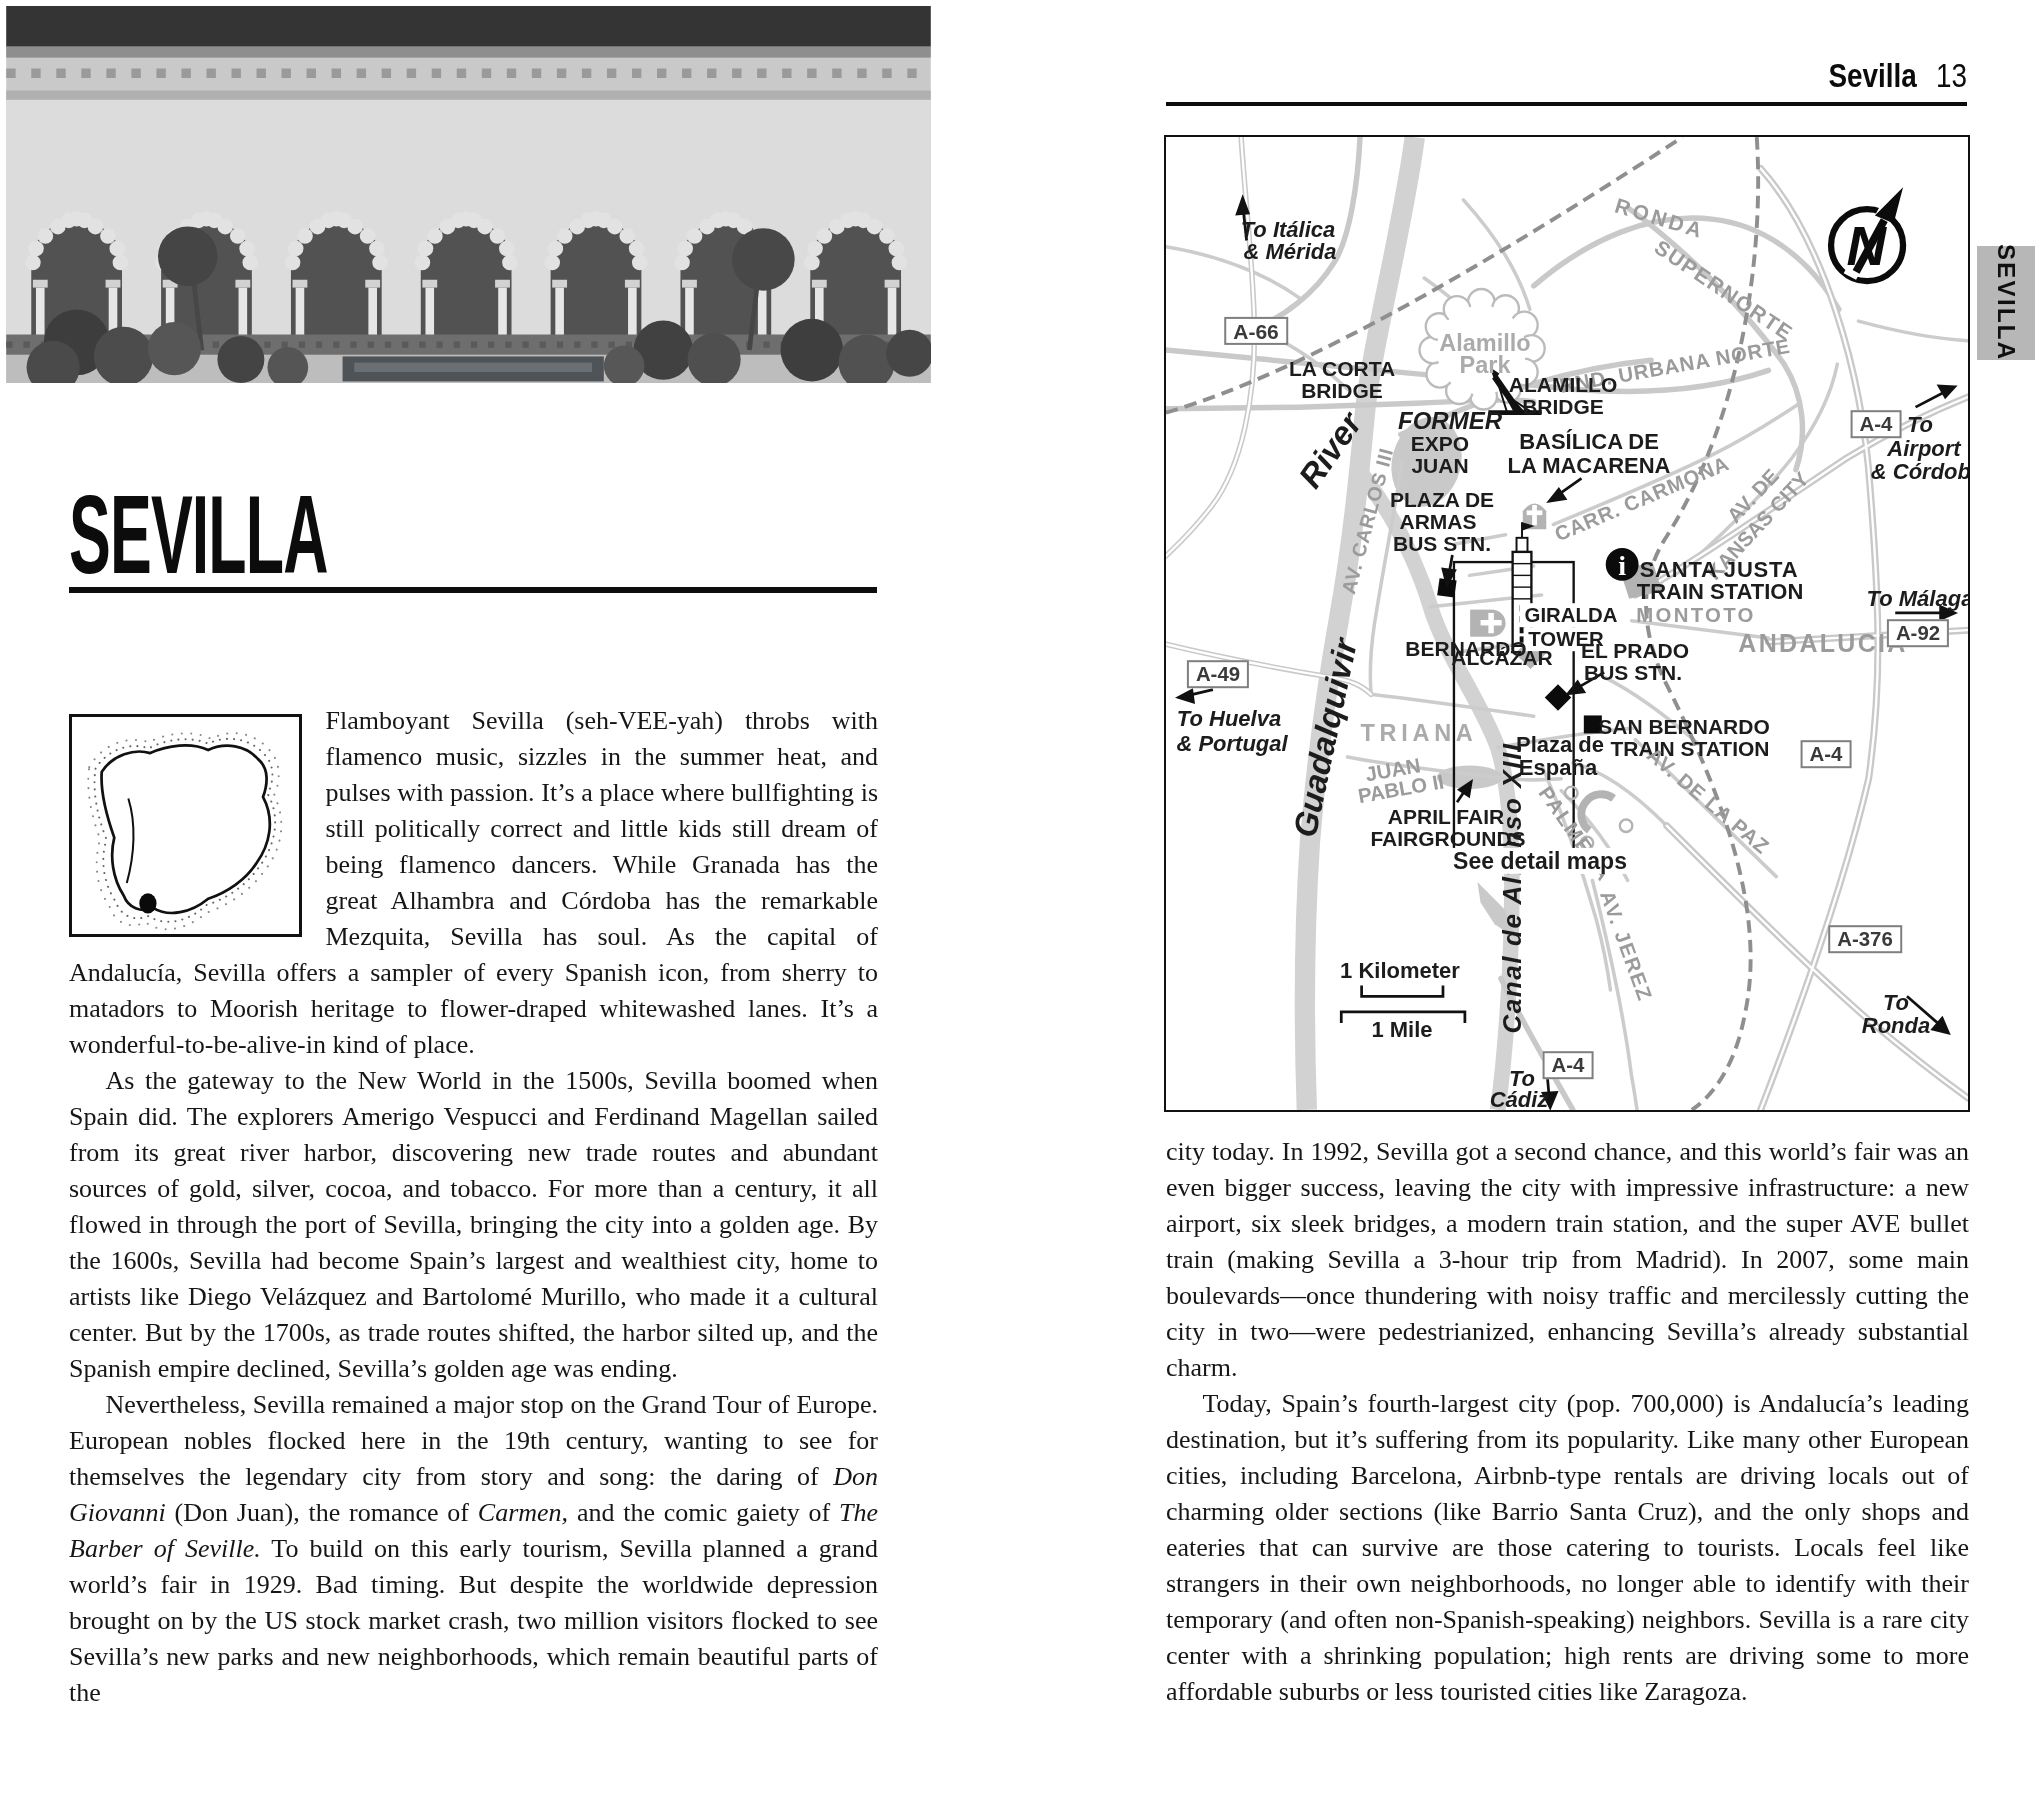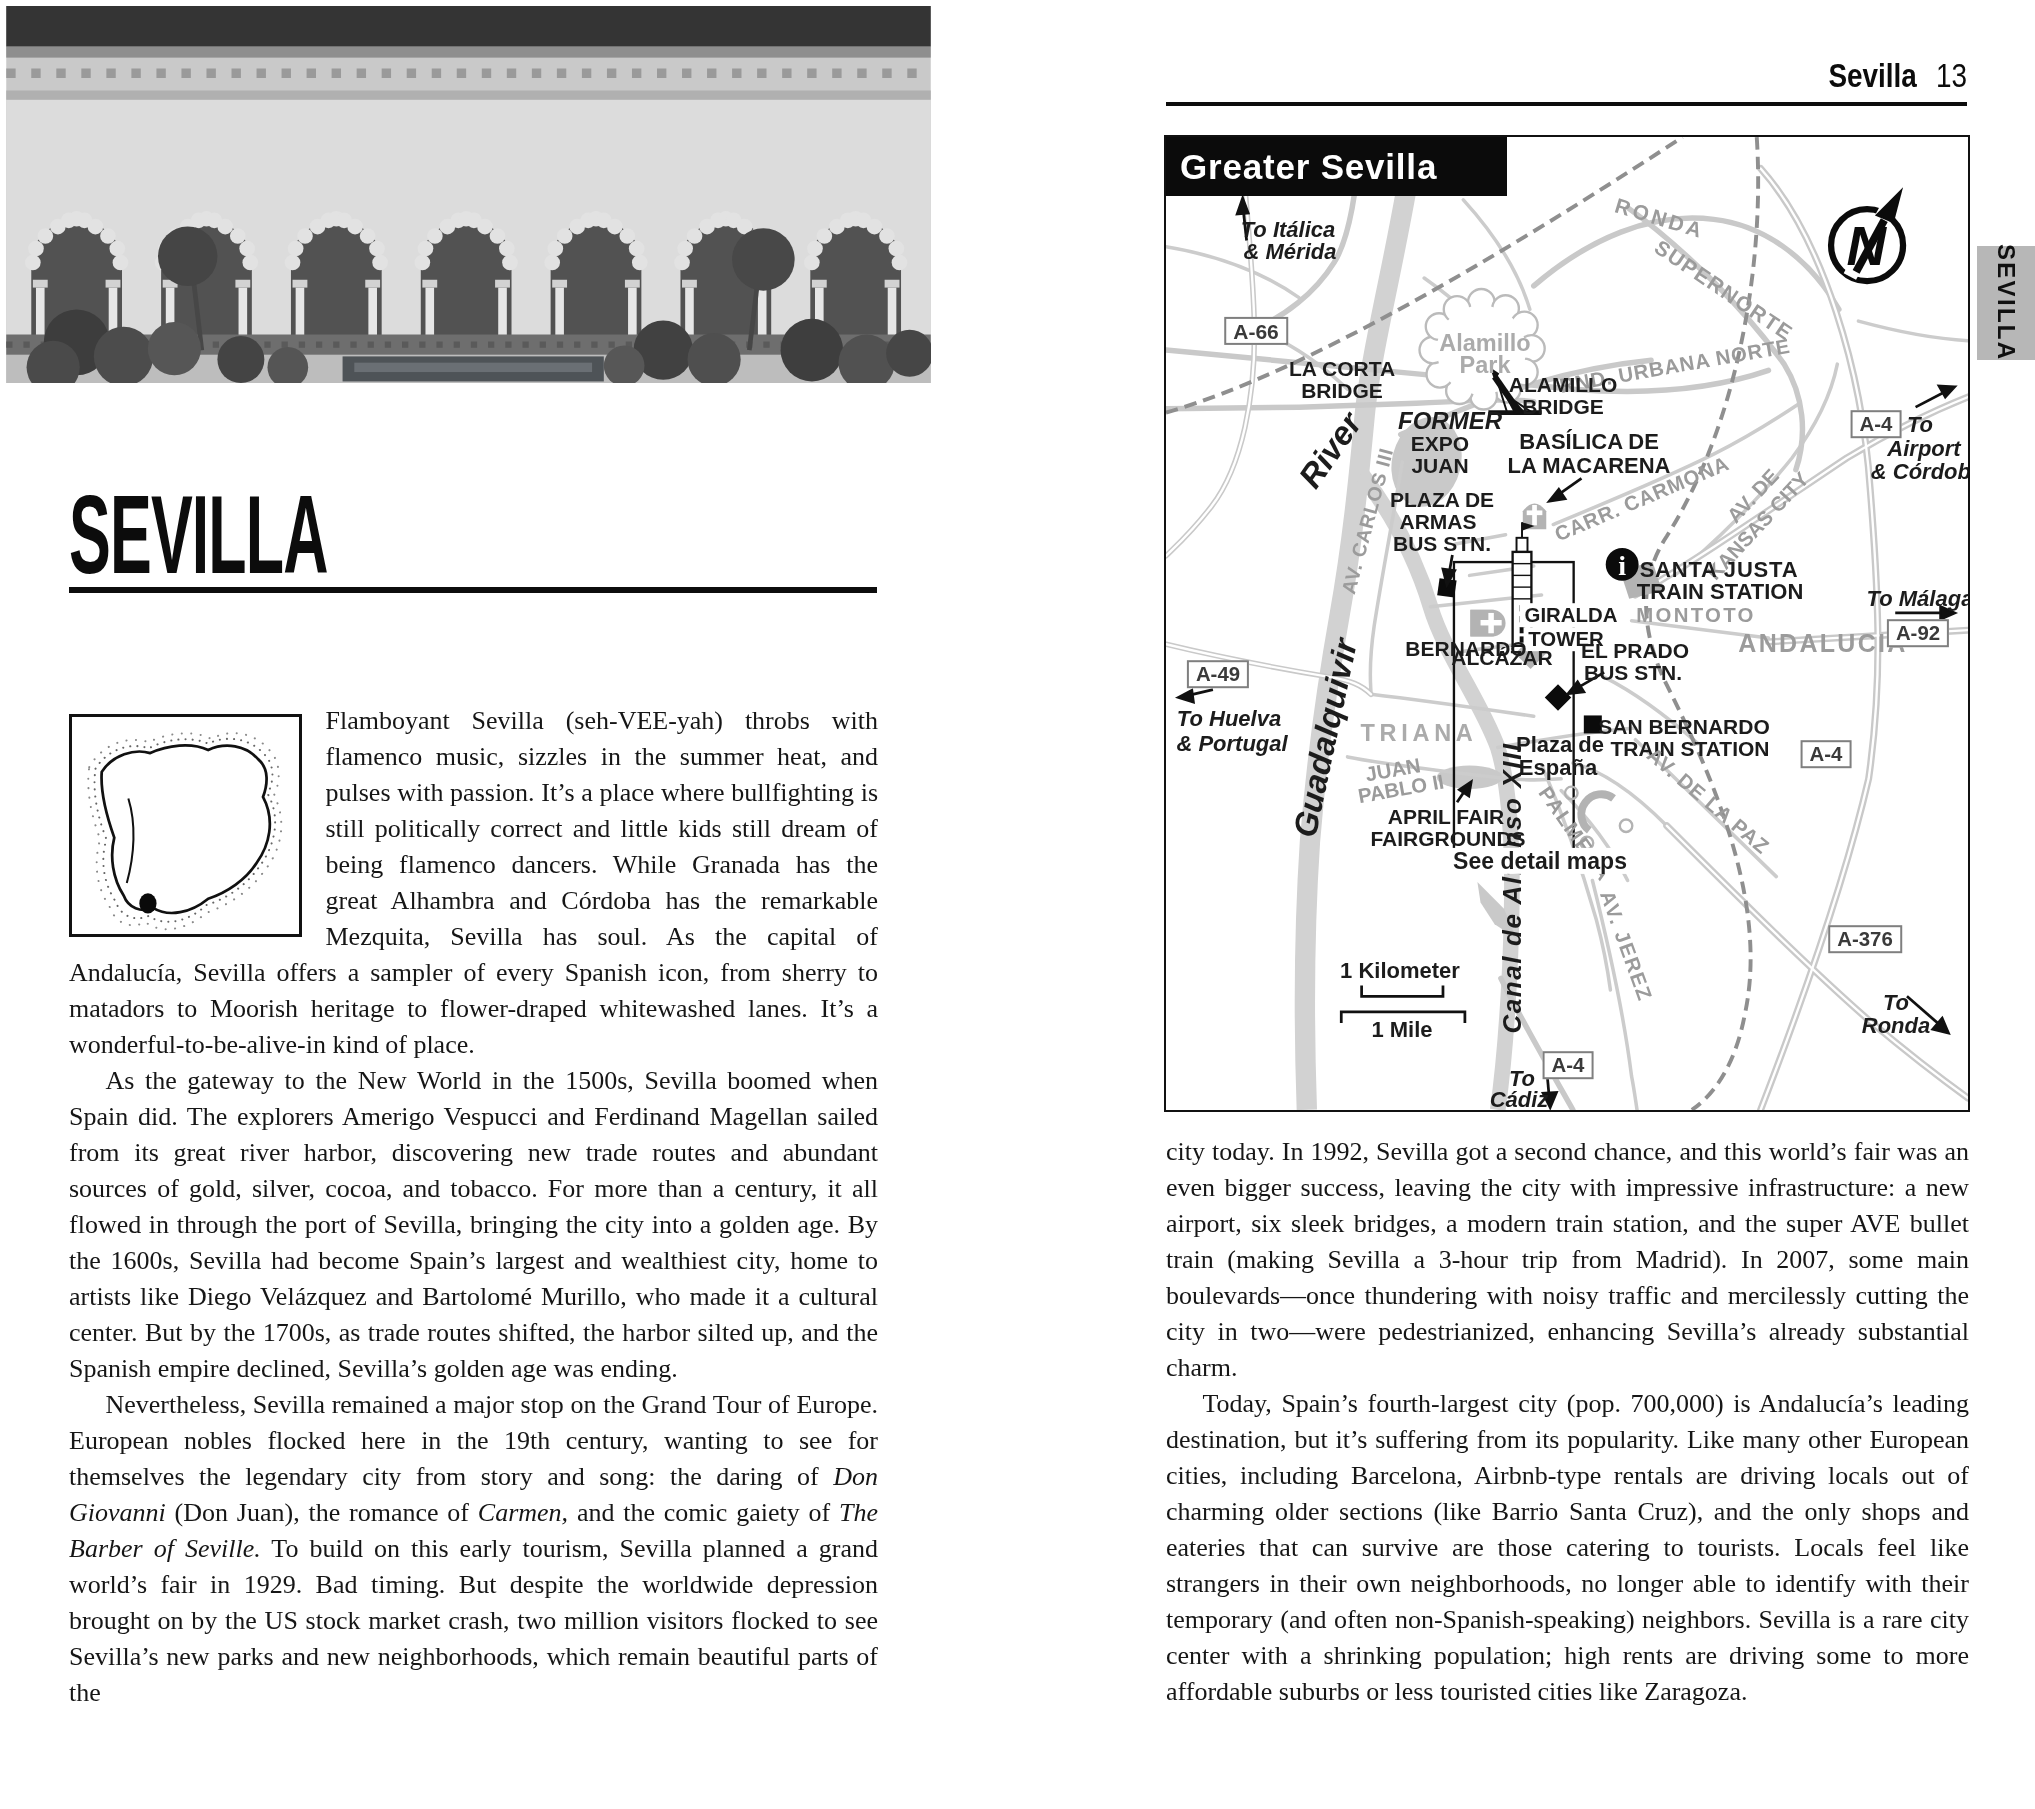--- a/index.html
+++ b/index.html
@@ -390,21 +390,20 @@
         <div class="mlabel shield" style="left: 52px; top: 537px; font-size: 20.4px; transform: translate(-50%, -50%);">A-49</div>
         <div class="mlabel it" style="left: 63px; top: 582px; font-size: 22px; transform: translate(-50%, -50%);">To Huelva</div>
         <div class="mlabel it" style="left: 66px; top: 607px; font-size: 22px; transform: translate(-50%, -50%);">&amp; Portugal</div>
         <div class="mlabel bgw" style="left: 374px; top: 724px; font-size: 23px; transform: translate(-50%, -50%);">See detail maps</div>
         <div class="mlabel" style="left: 234px; top: 834px; font-size: 22px; transform: translate(-50%, -50%);">1 Kilometer</div>
         <div class="mlabel" style="left: 236px; top: 893px; font-size: 22px; transform: translate(-50%, -50%);">1 Mile</div>
         <div class="mlabel it" style="left: 159px; top: 601px; font-size: 33px; transform: translate(-50%, -50%) rotate(-78deg);">Guadalquivir</div>
         <div class="mlabel it" style="left: 164px; top: 313px; font-size: 33px; transform: translate(-50%, -50%) rotate(-55deg);">River</div>
         <div class="mlabel c-g" style="left: 202px; top: 384px; font-size: 19.6px; letter-spacing: 0.8px; transform: translate(-50%, -50%) rotate(-75deg);">AV. CARLOS III</div>
       </div>
-    <div class="map-title">Greater Sevilla</div>
   </div>
 
   <div class="right-col">
     <div>
         <p class="bodyp"><span>city today. In 1992, Sevilla got a second chance, and this world’s fair was an even bigger success, leaving the city with impressive infrastructure: a new airport, six sleek bridges, a modern train station, and the super AVE bullet train (making Sevilla a 3-hour trip from Madrid). In 2007, some main boulevards—once thundering with noisy traffic and mercilessly cutting the city in two—were pedestrianized, enhancing Sevilla’s already substantial charm.</span></p>
         <p class="bodyp ind"><span>Today, Spain’s fourth-largest city (pop. 700,000) is Andalucía’s leading destination, but it’s suffering from its popularity. Like many other European cities, including Barcelona, Airbnb-type rentals are driving locals out of charming older sections (like Barrio Santa Cruz), and the only shops and eateries that can survive are those catering to tourists. Locals feel like strangers in their own neighborhoods, no longer able to identify with their temporary (and often non-Spanish-speaking) neighbors. Sevilla is a rare city center with a shrinking population; high rents are driving some to more affordable suburbs or less touristed cities like Zaragoza.</span></p>
       </div>
   </div>
 
 </div>

